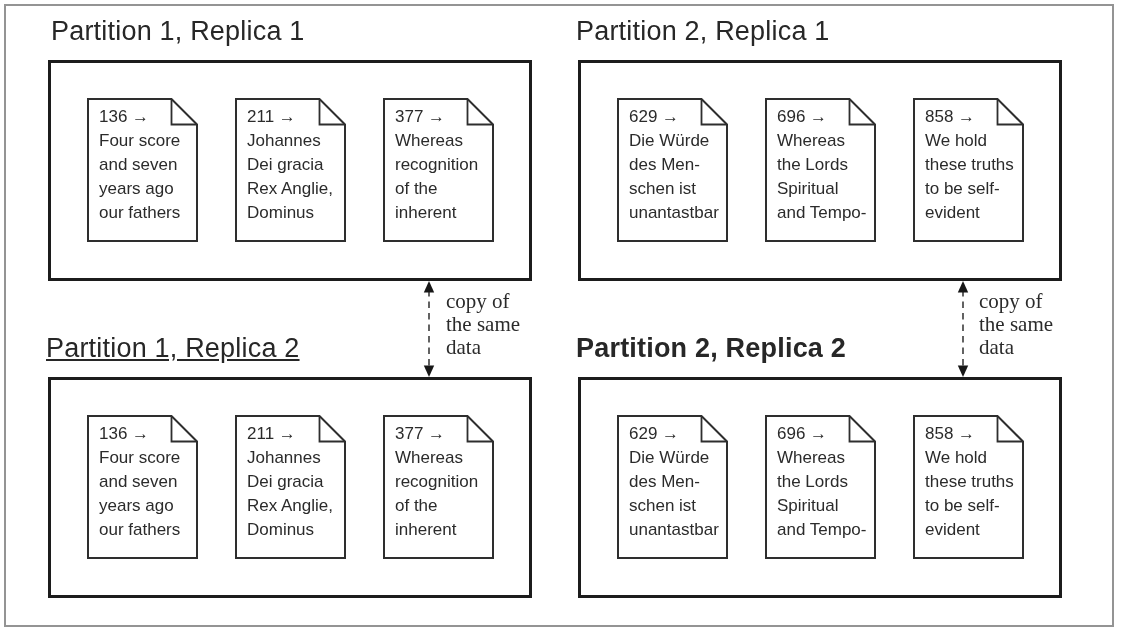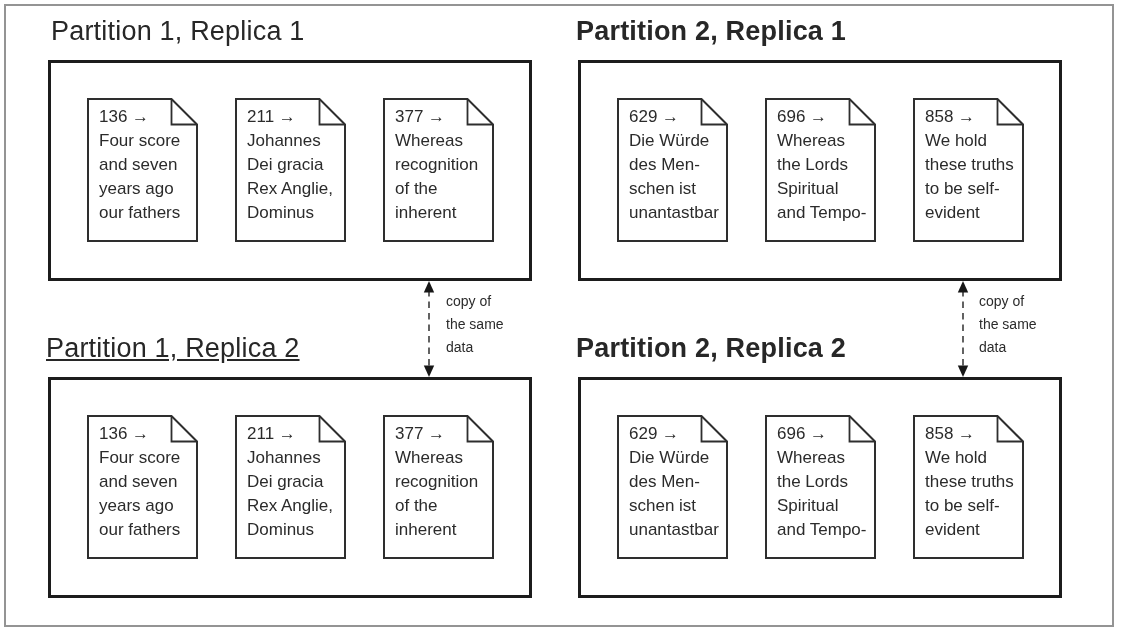--- a/index.html
+++ b/index.html
@@ -51,29 +51,30 @@
     position: absolute;
     left: 12px; top: 7px; right: 2px;
     font-size: 17px;
     line-height: 24px;
     color: #2b2b2b;
   }
   .doc-line { display: block; white-space: nowrap; }
   .connector { position: absolute; width: 14px; height: 96px; }
   .connector-label {
     position: absolute;
-    font-size: 14px;
+    font-size: 21px;
     line-height: 23px;
     color: #2b2b2b;
     white-space: nowrap;
+    font-family: Liberation Serif, serif;
   }
   .connector-label span { display: block; }
   
   .t1 { left: 30px;  top: 16px; margin-left: 21px; }
-  .t2 { left: 576px; top: 16px; font-weight: bold; }
+  .t2 { left: 576px; top: 16px; }
   .t3 { left: 46px;  top: 333px; text-decoration: underline; }
   .t4 { left: 576px; top: 333px; font-weight: bold; }
   .b1 { left: 48px;  top: 60px; }
   .b2 { left: 578px; top: 60px; }
   .b3 { left: 48px;  top: 377px; }
   .b4 { left: 578px; top: 377px; }
   .c1 { left: 422px; top: 281px; }
   .c2 { left: 956px; top: 281px; }
   .cl1 { left: 446px; top: 290px; }
   .cl2 { left: 979px; top: 290px; }

